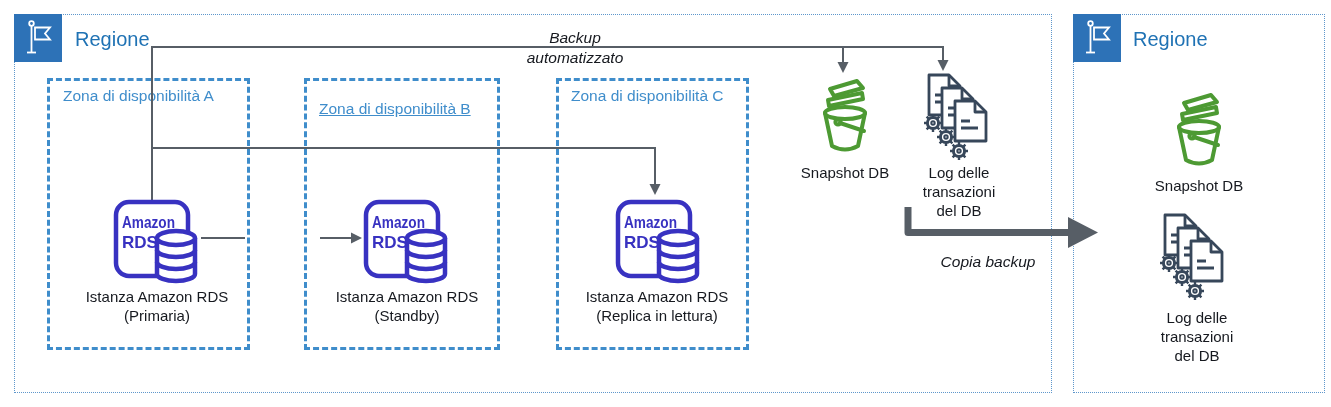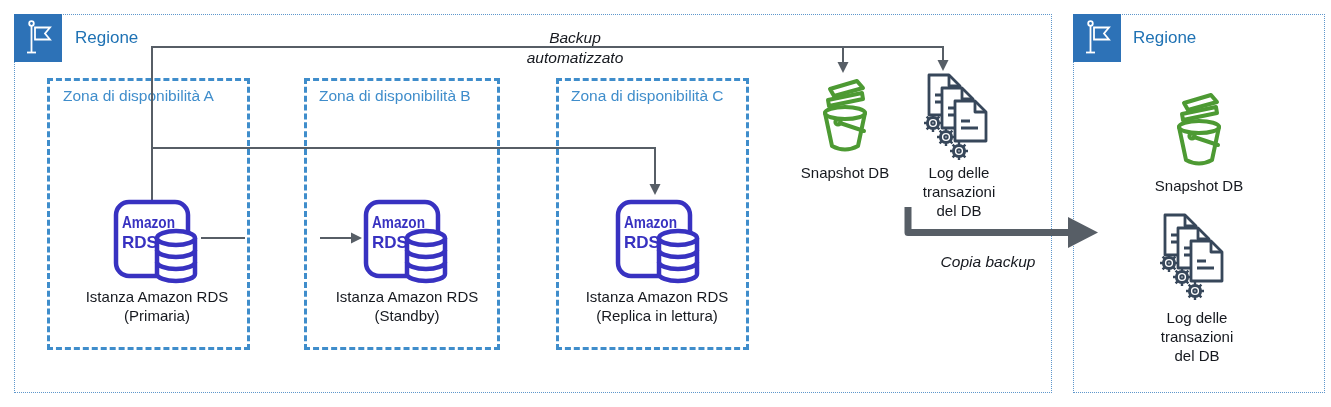--- a/index.html
+++ b/index.html
@@ -1,20 +1,20 @@
 <!DOCTYPE html>
 <html><head>
 <meta charset="utf-8">
 <style>
   html,body{margin:0;padding:0;background:#fff;}
   .canvas{position:relative;width:1331px;height:407px;background:#ffffff;
           font-family:"Liberation Sans",sans-serif;color:#16191F;overflow:hidden;}
   .region{position:absolute;border:1px dotted #5E97CC;box-sizing:border-box;background:#fff;}
   .flag-badge{position:absolute;width:48px;height:48px;background:#2D72B7;z-index:3;}
-  .region-label{position:absolute;font-size:17px;color:#1F72B4;z-index:3;white-space:nowrap;}
+  .region-label{position:absolute;font-size:20px;color:#1F72B4;z-index:3;white-space:nowrap;}
   .zone{position:absolute;border:3px dashed #3F8DCB;box-sizing:border-box;}
   .zone-label{position:absolute;font-size:15.5px;color:#3F8DCB;white-space:nowrap;z-index:2;}
   .icon{position:absolute;z-index:6;}
   .caption{position:absolute;font-size:15px;line-height:19px;text-align:center;
            white-space:pre-line;color:#16191F;z-index:7;}
   .conn-label{position:absolute;font-size:15.5px;line-height:19.5px;text-align:center;
               white-space:pre-line;color:#16191F;z-index:7;font-style:italic;}
   #connectors{position:absolute;left:0;top:0;z-index:5;pointer-events:none;}
 </style>
 </head>
@@ -33,21 +33,21 @@
         <path d="M21,13.5 H36 L31,19.5 L36,25.5 H21 Z"></path>
       </g>
     </svg>
   </div>
   <div class="region-label" style="left:75px;top:28px;">Regione</div>
 
   <div class="zone" style="left:47px;top:78px;width:203px;height:272px;"></div>
   <div class="zone-label" style="left:63px;top:87px;">Zona di disponibilità A</div>
 
   <div class="zone" style="left:304px;top:78px;width:196px;height:272px;"></div>
-  <div class="zone-label" style="left:319px;top:87px;">Zona di disponibilità B</div>
+  <div class="zone-label" style="left:319px;top:100px;text-decoration:underline;">Zona di disponibilità B</div>
 
   <div class="zone" style="left:556px;top:78px;width:193px;height:272px;"></div>
   <div class="zone-label" style="left:571px;top:87px;">Zona di disponibilità C</div>
 
   <svg id="connectors" width="1331" height="407" viewBox="0 0 1331 407">
 
     <g stroke="#575E66" stroke-width="2" fill="none">
       <path d="M152,203 V47 H943 V62"></path>
       <path d="M843,47 V64"></path>
 

